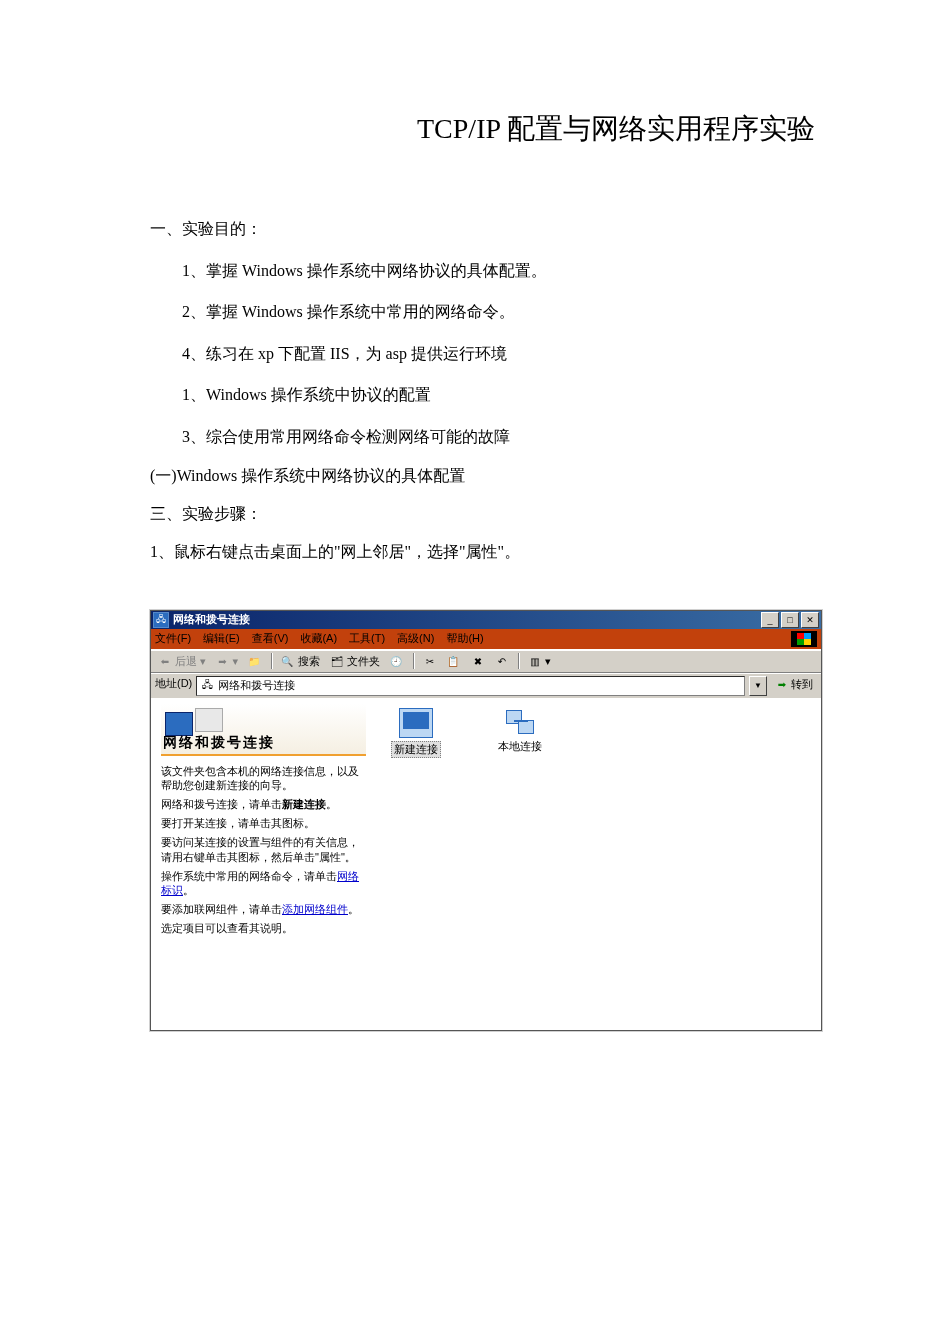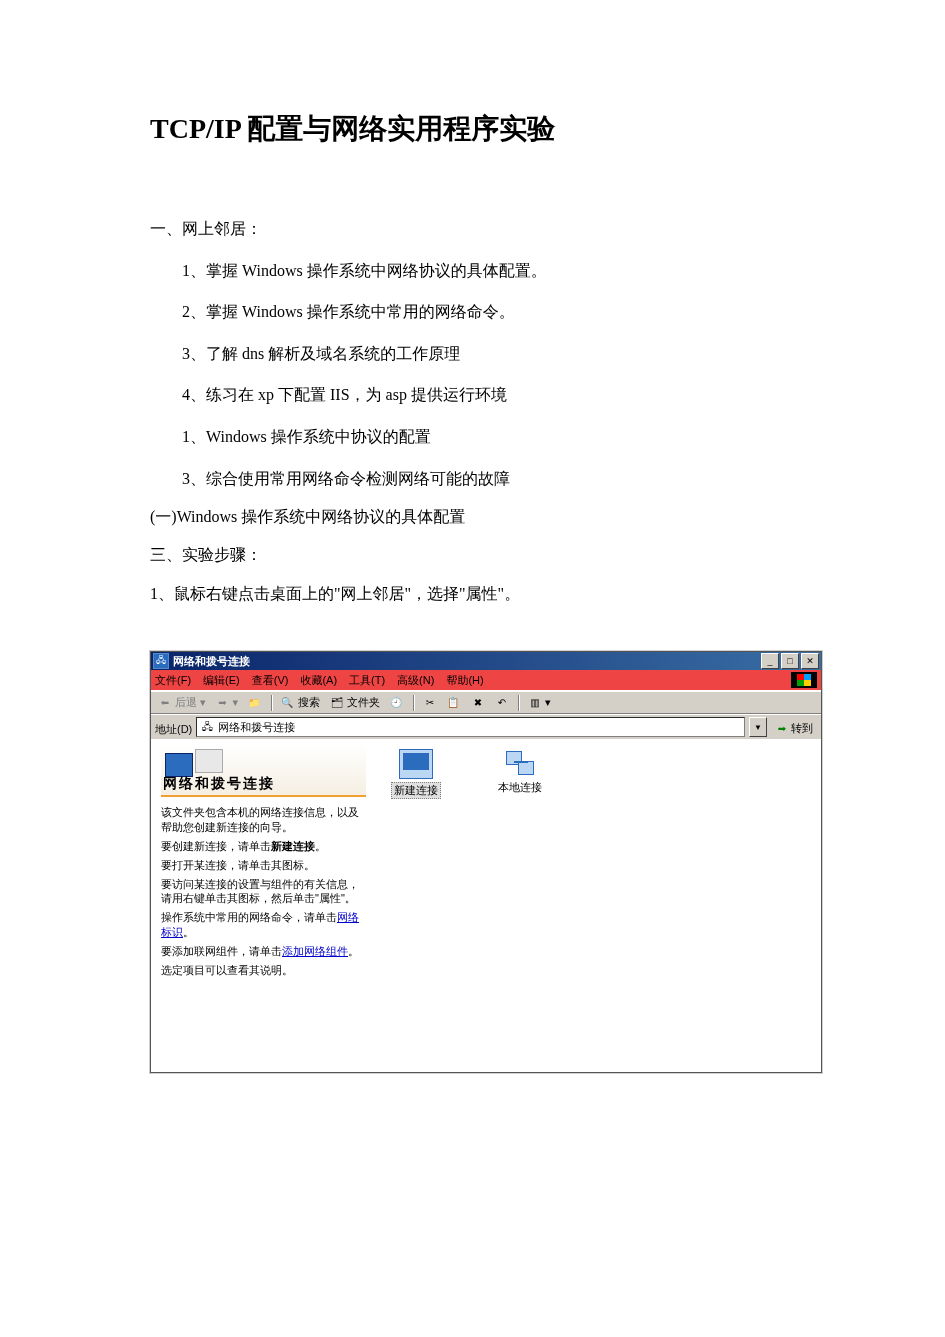--- a/index.html
+++ b/index.html
@@ -6,23 +6,23 @@
     margin: 0;
     padding: 0;
     background: #fff;
     font-family: "SimSun", "宋体", serif;
     width: 945px;
   }
   .page {
     padding: 110px 130px 40px 150px;
   }
   h1.title {
-    text-align: left;
+    text-align: right;
     font-size: 28px;
-    font-weight: bold;
+    font-weight: normal;
     margin: 0 0 60px 0;
     font-family: "SimSun", "宋体", serif;
   }
   .doc-line {
     font-size: 16px;
     line-height: 2.6;
     margin: 0;
   }
   .doc-sub {
     padding-left: 2em;
@@ -77,21 +77,21 @@
     border-right-color: #404040;
     border-bottom-color: #404040;
     display: flex;
     align-items: center;
     justify-content: center;
     font-size: 9px;
     color: #000;
   }
 
   .menubar {
-    background: #ef4444;
+    background: #c2410c;
     border-bottom: 1px solid #fff;
     padding: 2px 4px;
     display: flex;
     align-items: center;
     gap: 12px;
     justify-content: space-between;
   }
   .menu-spacer { flex: 1; }
   .menu-logo {
     width: 26px;
@@ -138,21 +138,21 @@
     align-items: center;
     justify-content: center;
     font-size: 10px;
   }
 
   .addressbar {
     background: #d4d0c8;
     border-top: 1px solid #fff;
     padding: 2px 4px;
     display: flex;
-    align-items: flex-end;
+    align-items: flex-start;
     gap: 4px;
   }
   .addr-box {
     flex: 1;
     background: #fff;
     border: 1px inset #808080;
     height: 18px;
     display: flex;
     align-items: center;
     padding: 0 3px;
@@ -282,24 +282,23 @@
       linear-gradient(135deg, transparent 60%, #808080 60% 70%, transparent 70% 80%, #808080 80% 90%, transparent 90%);
   }
 </style>
 </head>
 <body>
 
 <div class="page">
 
   <h1 class="title">TCP/IP 配置与网络实用程序实验</h1>
 
-  <p class="doc-line">一、网上邻居：</p>
+  <p class="doc-line">一、实验目的：</p>
   <p class="doc-line doc-sub">1、掌握 Windows 操作系统中网络协议的具体配置。</p>
   <p class="doc-line doc-sub">2、掌握 Windows 操作系统中常用的网络命令。</p>
-  <p class="doc-line doc-sub">3、了解 dns 解析及域名系统的工作原理</p>
   <p class="doc-line doc-sub">4、练习在 xp 下配置 IIS，为 asp 提供运行环境</p>
 
   <p class="doc-line doc-sub">1、Windows 操作系统中协议的配置</p>
   <p class="doc-line doc-sub">3、综合使用常用网络命令检测网络可能的故障</p>
 
   <p class="doc-line" style="line-height:2.2;">(一)Windows 操作系统中网络协议的具体配置</p>
   <p class="doc-line">三、实验步骤：</p>
   <p class="doc-line" style="line-height:2.2;">1、鼠标右键点击桌面上的"网上邻居"，选择"属性"。</p>
 
   <div class="space-before-window"></div>
@@ -390,21 +389,21 @@
 
     <div class="win-body">
       <div class="left-pane">
         <div class="left-header">
           <div class="lh-icon"></div>
           <div class="lh-icon2"></div>
           <div class="lh-title">网络和拨号连接</div>
         </div>
         <p>该文件夹包含本机的网络连接信息，以及帮助您创建新连接的向导。</p>
         <p>
-          <span>要创建新连接，请单击</span><b>新建连接</b><span>。</span>
+          <span>网络和拨号连接，请单击</span><b>新建连接</b><span>。</span>
         </p>
         <p>要打开某连接，请单击其图标。</p>
         <p>要访问某连接的设置与组件的有关信息，请用右键单击其图标，然后单击"属性"。</p>
         <p>
           <span>操作系统中常用的网络命令，请单击</span><a>网络标识</a><span>。</span>
         </p>
         <p>
           <span>要添加联网组件，请单击</span><a>添加网络组件</a><span>。</span>
         </p>
         <p>选定项目可以查看其说明。</p>

